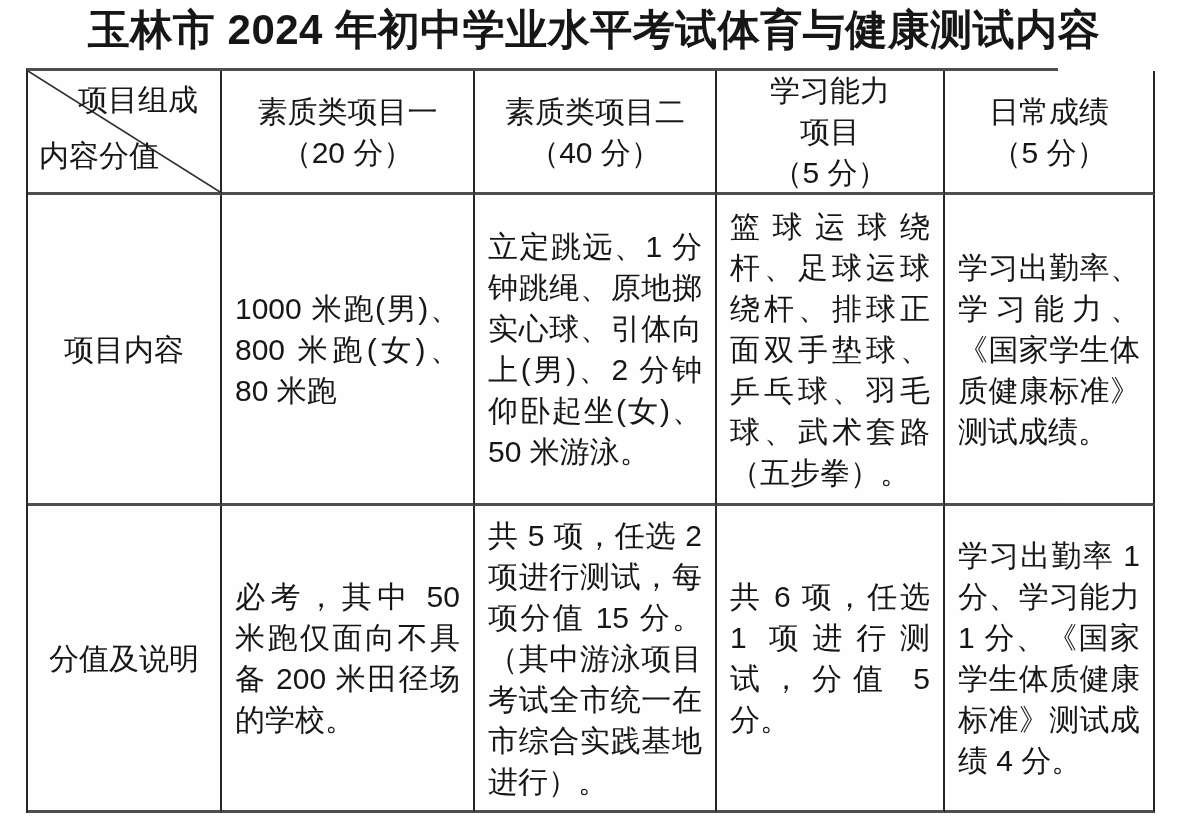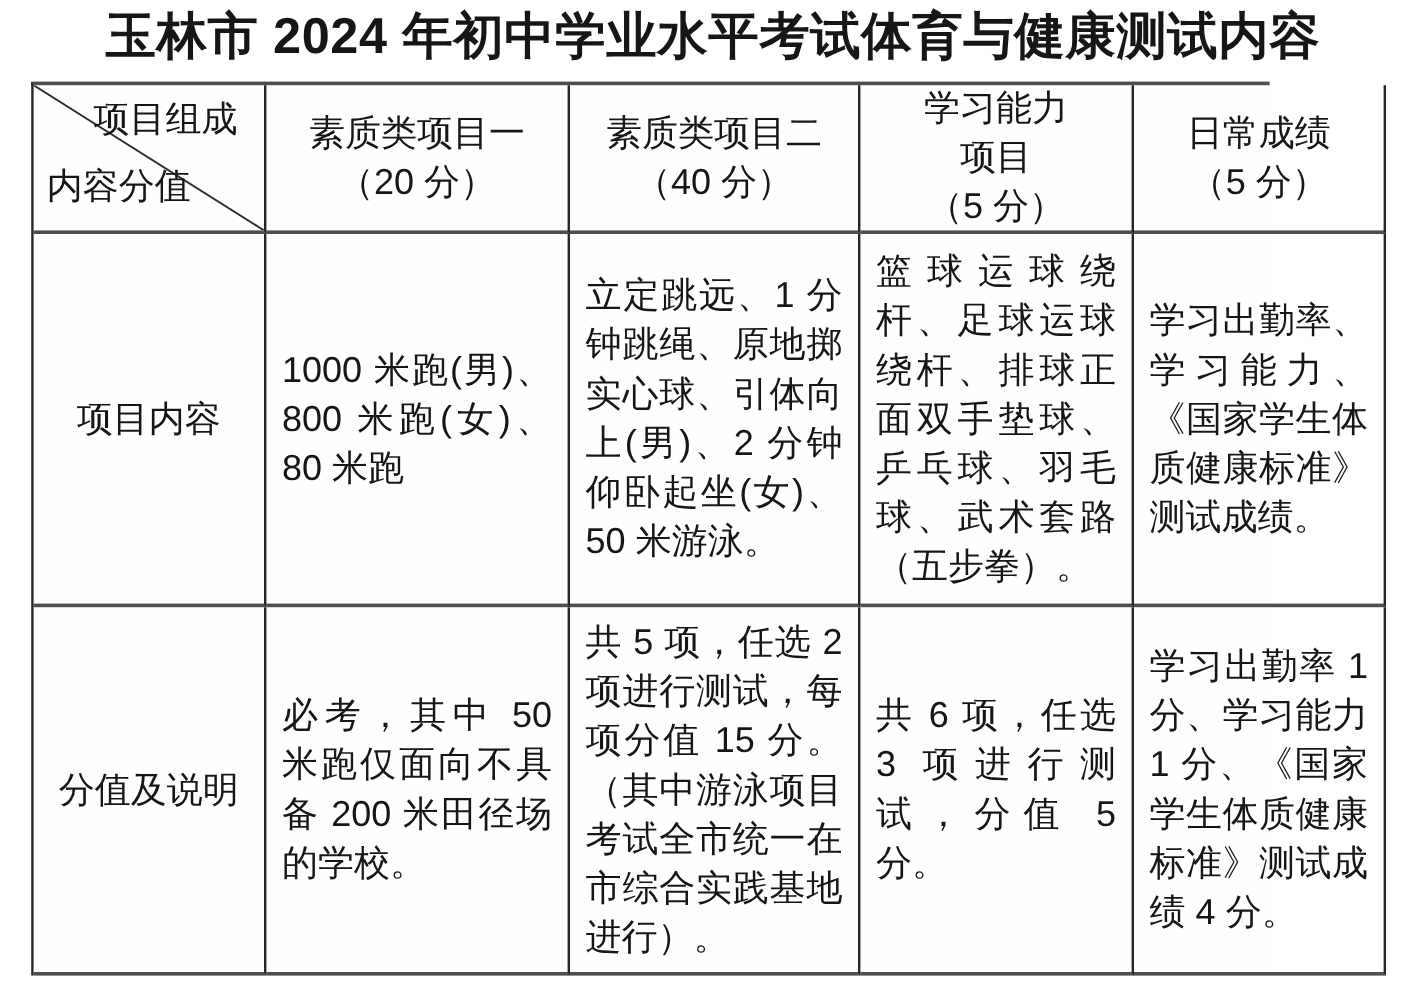--- a/index.html
+++ b/index.html
@@ -156,20 +156,20 @@
     <div class="cell label-cell">
       <div>分值及说明</div>
     </div>
     <div class="cell body-cell">
       <div class="txt">必考，其中 50 米跑仅面向不具备 200 米田径场的学校。</div>
     </div>
     <div class="cell body-cell">
       <div class="txt">共 5 项，任选 2 项进行测试，每项分值 15 分。（其中游泳项目考试全市统一在市综合实践基地进行）。</div>
     </div>
     <div class="cell body-cell">
-      <div class="txt">共 6 项，任选 3 项进行测试，分值 5 分。</div>
+      <div class="txt">共 6 项，任选 1 项进行测试，分值 5 分。</div>
     </div>
     <div class="cell body-cell">
       <div class="txt">学习出勤率 1 分、学习能力 1 分、《国家学生体质健康标准》测试成绩 4 分。</div>
     </div>
 
   </div>
 </div>
 
 </body></html>

